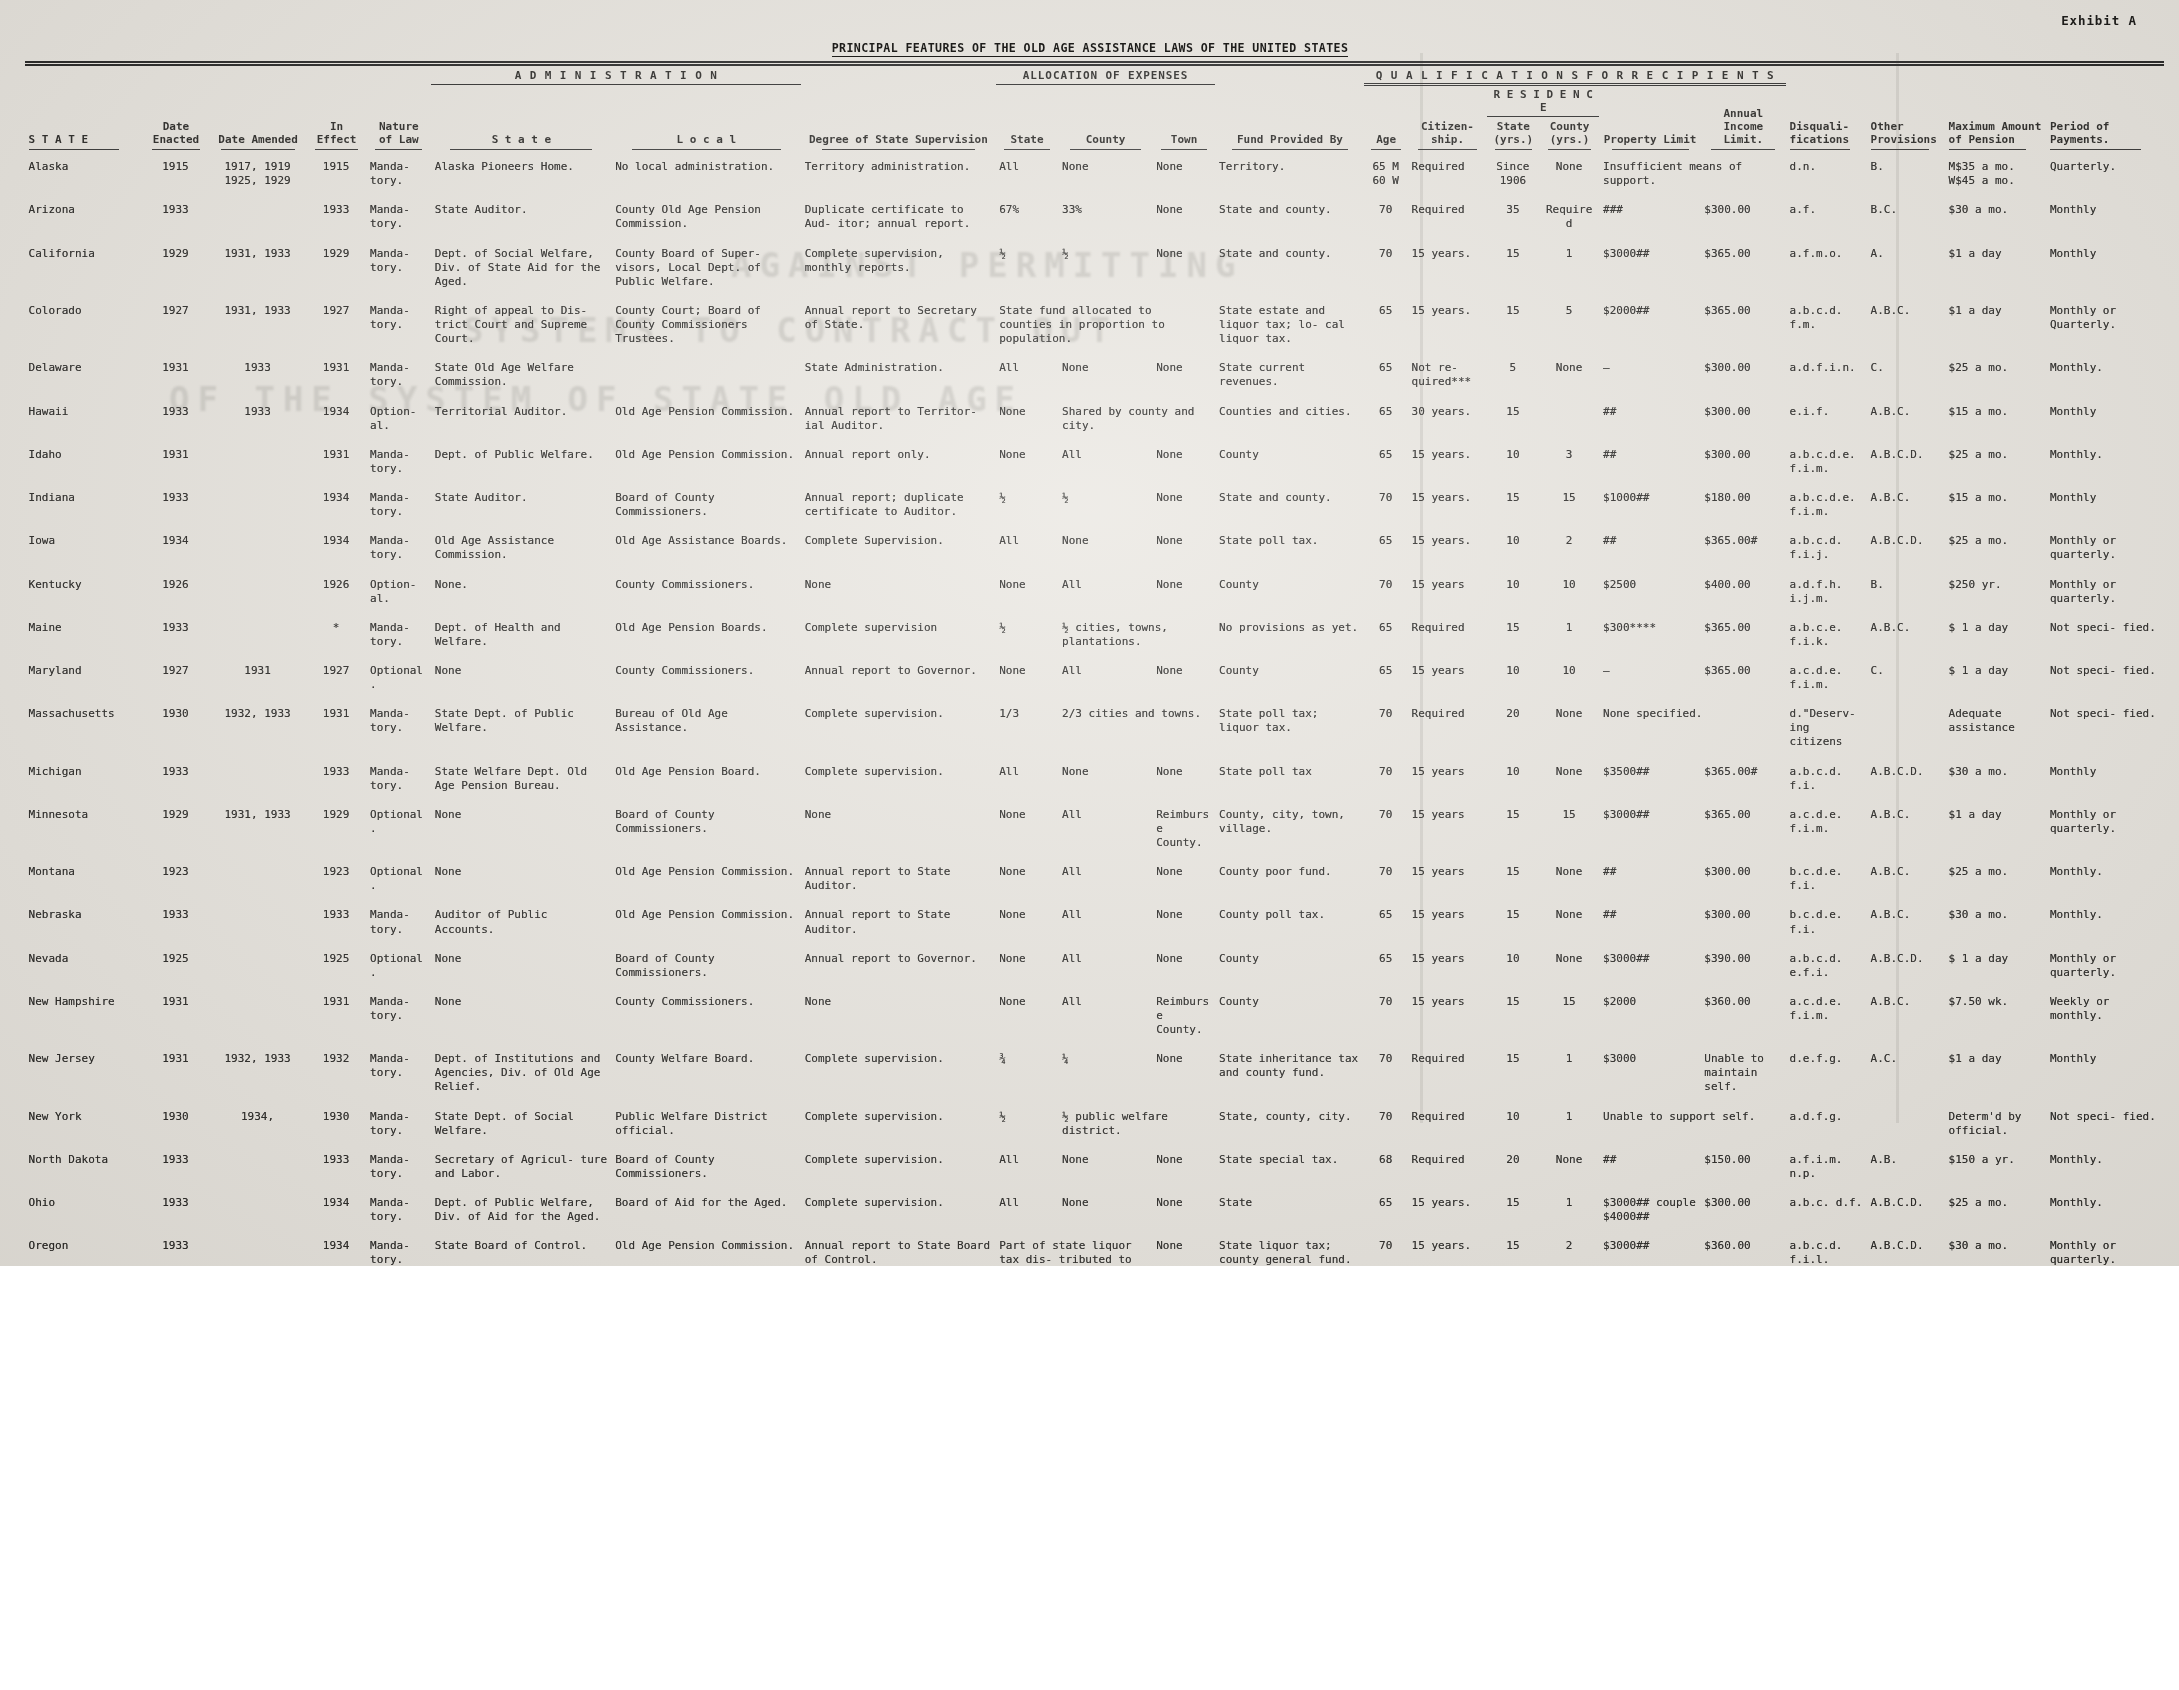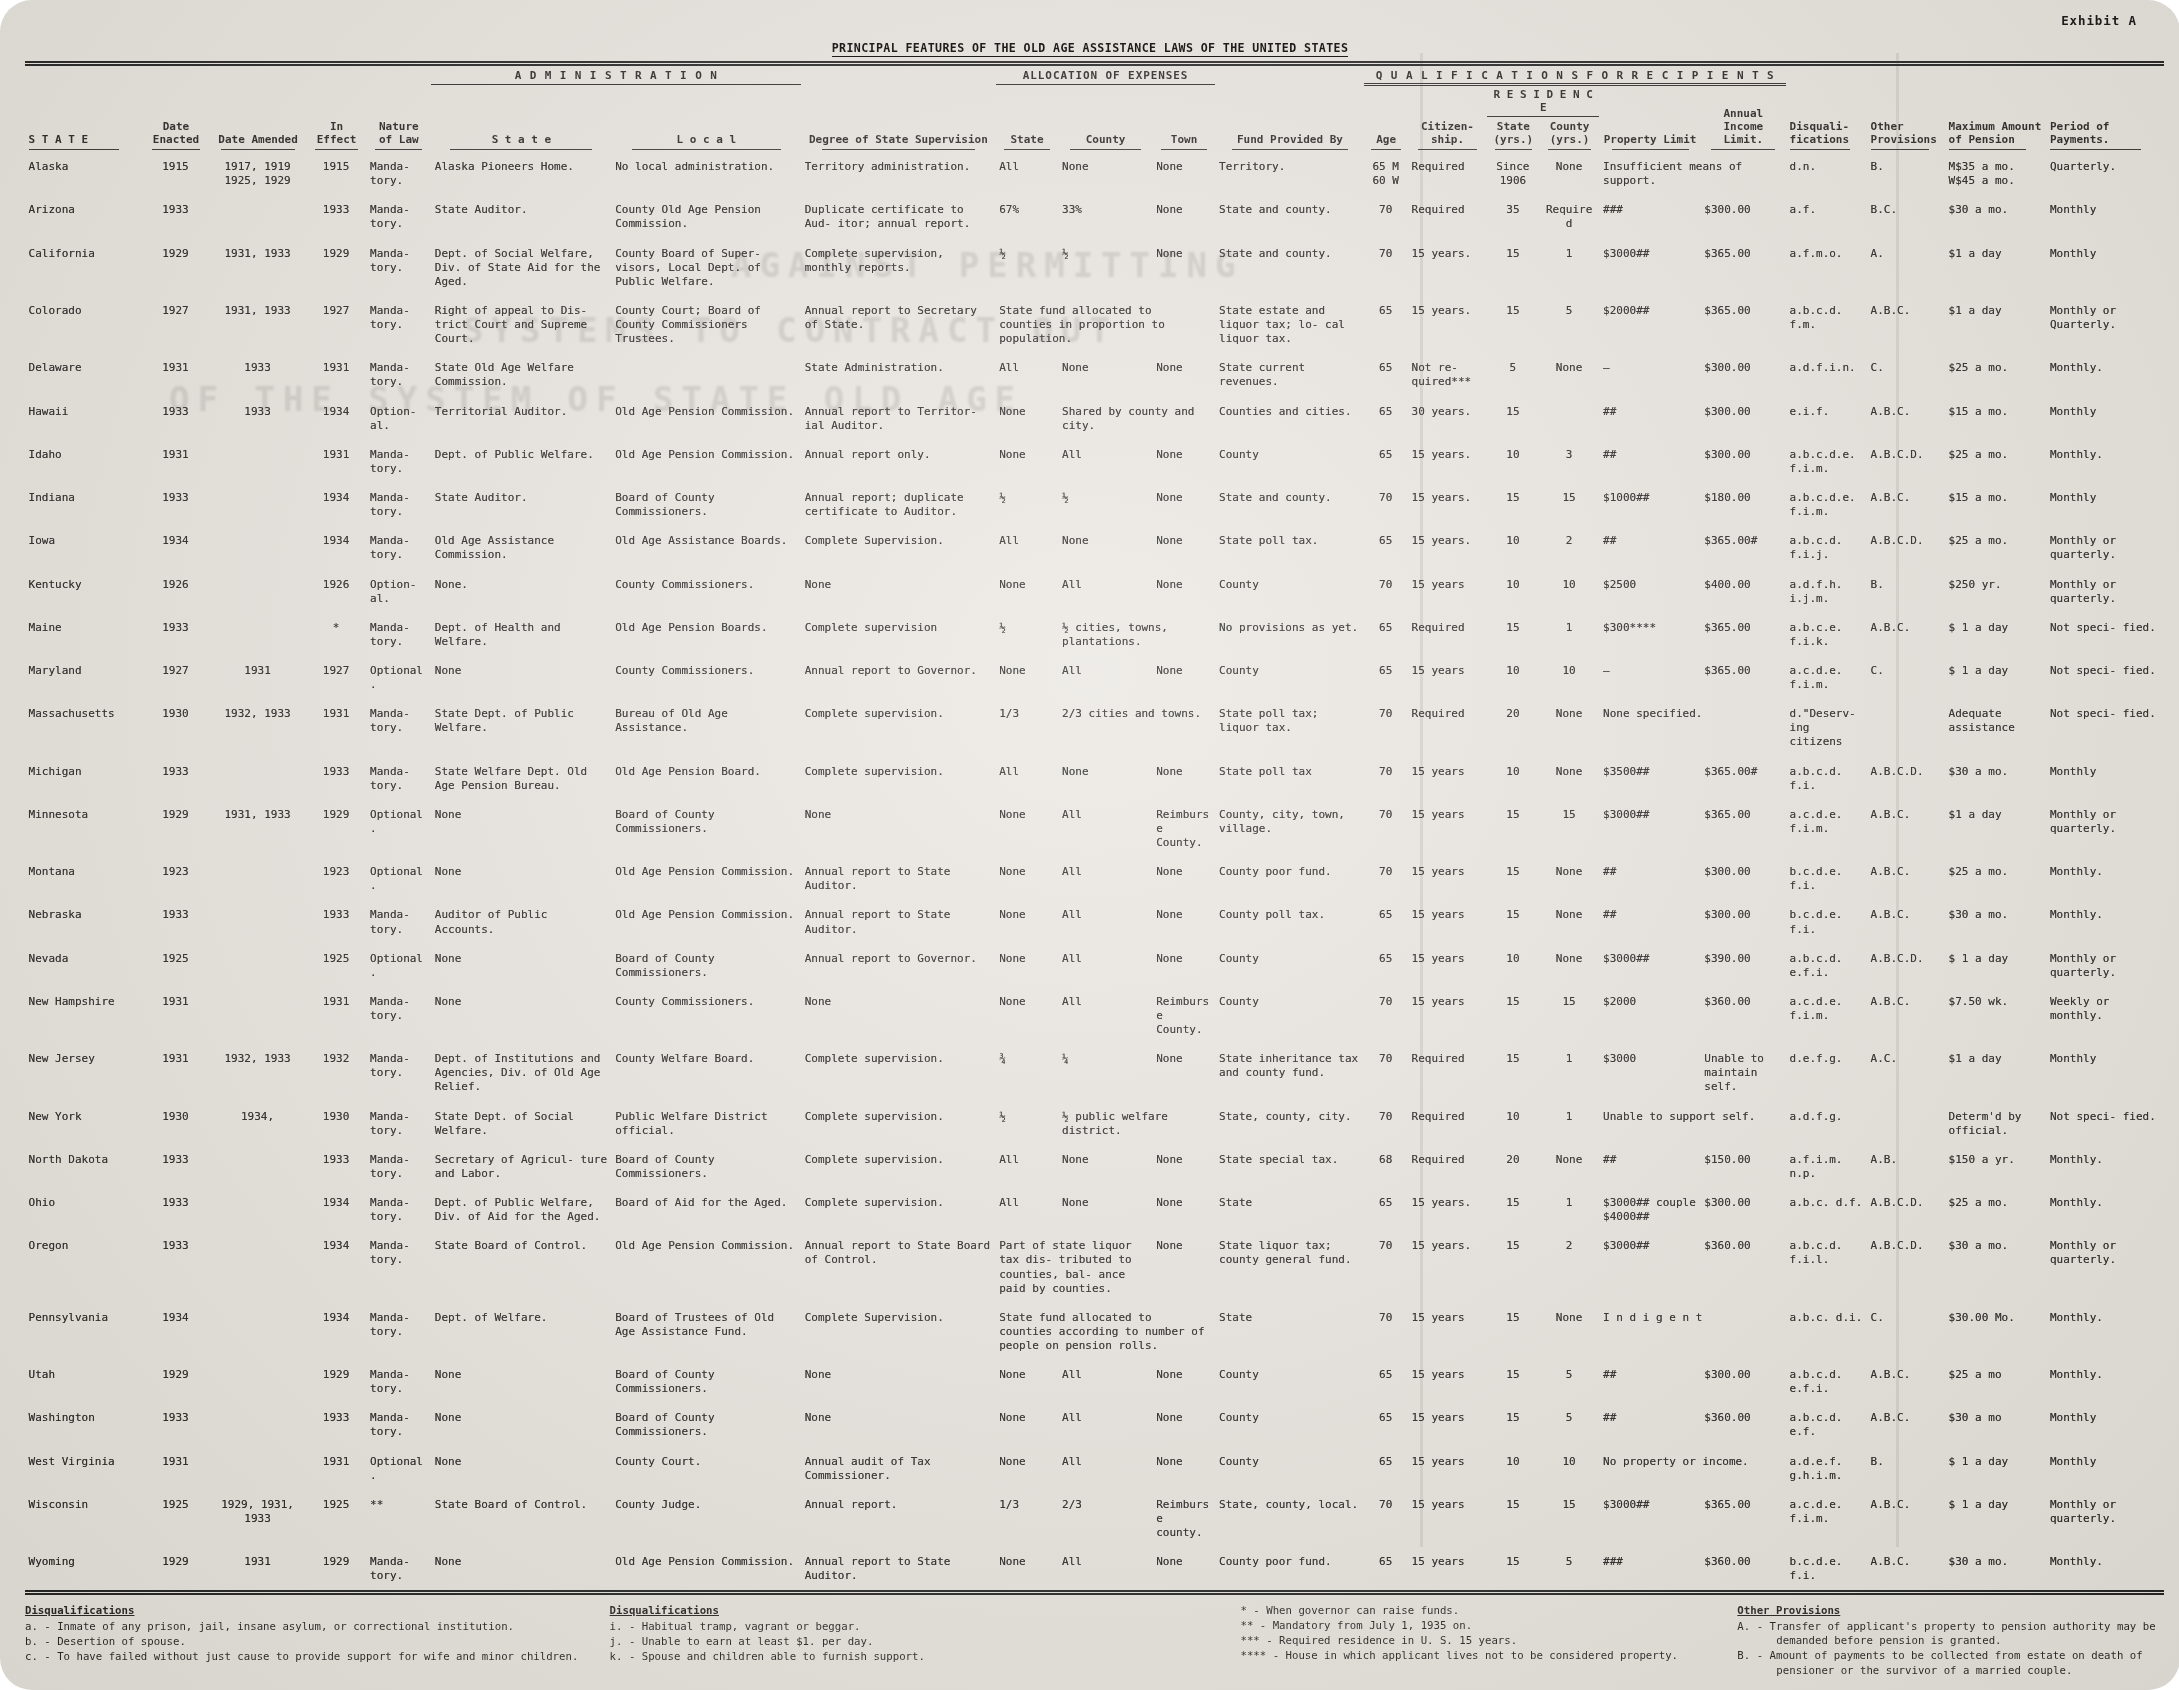--- a/index.html
+++ b/index.html
@@ -1,17 +1,17 @@
 <!DOCTYPE html>
 <html style="font-size:14.3px"><head>
 <meta charset="utf-8">
 <style>
   html,body{margin:0;padding:0;}
-  .page{position:relative;width:2180px;height:1690px;background:#e9e6e0;overflow:hidden;
-        font-family:"DejaVu Sans Mono", "Liberation Mono", monospace;color:#1d1c1a;border-radius:32px;}
+  .page{position:relative;width:2180px;height:1266px;background:#e9e6e0;overflow:hidden;
+        font-family:"DejaVu Sans Mono", "Liberation Mono", monospace;color:#1d1c1a;}
   .page::before{content:"";position:absolute;inset:0;
         background:radial-gradient(ellipse at 50% 40%, rgba(255,255,255,.25), rgba(90,85,75,.12));
         pointer-events:none;}
   .crease{position:absolute;top:53px;bottom:143px;width:2.7px;background:rgba(70,65,55,.10);}
   .exhibit{position:absolute;top:12.5px;right:43px;font-weight:bold;font-size:12.5px;letter-spacing:0.9px;}
   .titlebar{position:absolute;top:39px;left:0;width:100%;text-align:center;}
   .titlebar span{display:inline-block;font-weight:bold;font-size:11.6px;letter-spacing:0.4px;
         border-bottom:1.8px solid #1d1c1a;padding-bottom:0.9px;}
   table.main{table-layout:fixed;border-collapse:collapse;width:2139px;margin:61px 0 0 25px;
         border-top:5.3px double #1a1a1a;border-bottom:5.3px double #1a1a1a;}

